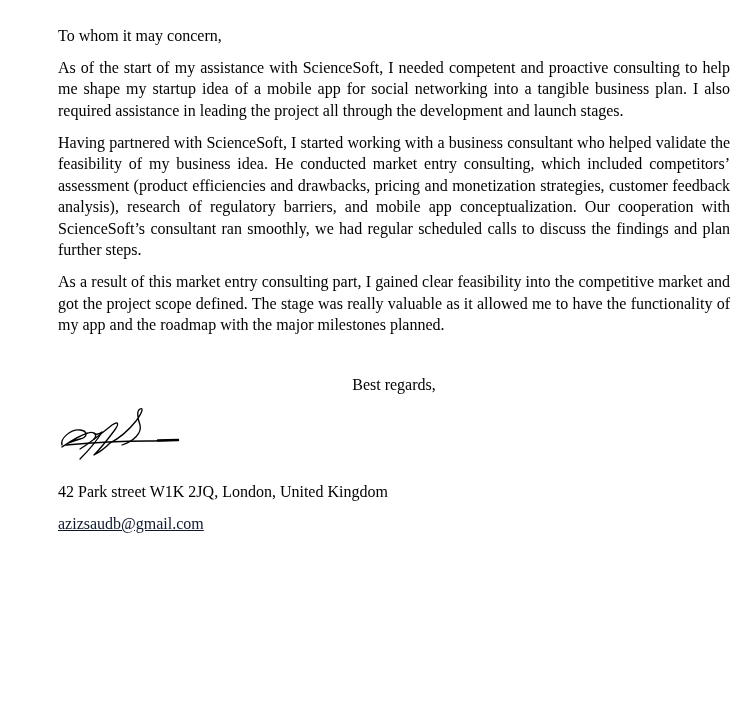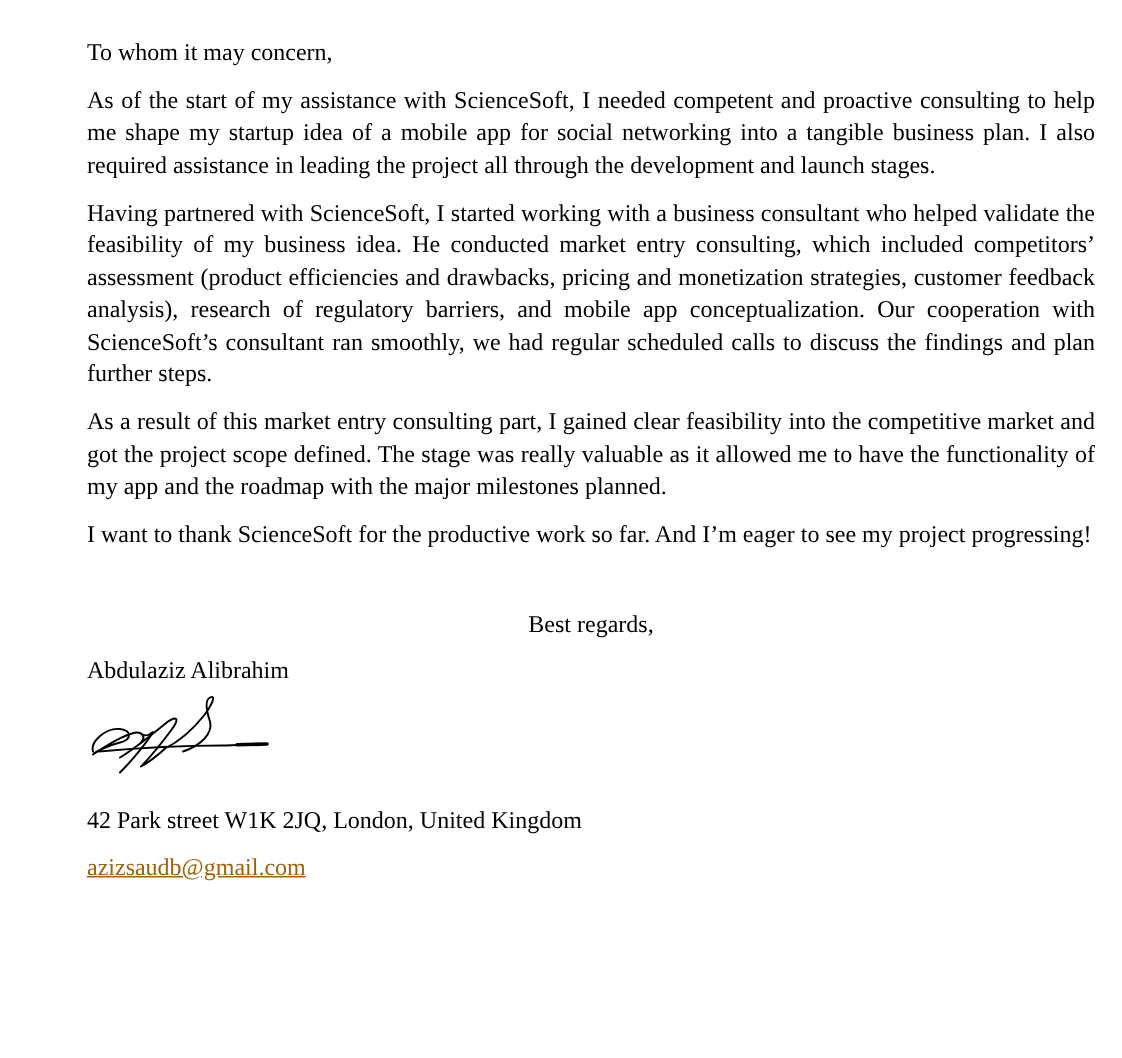--- a/index.html
+++ b/index.html
@@ -32,37 +32,35 @@
     .closing { margin-top: 38px; margin-bottom: 10px; text-align: center; }
     .name { text-align: left; }
     .signature {
       display: block;
       margin-top: 2px;
       width: 122px;
       height: 60px;
     }
     .address { margin-top: 16px; margin-bottom: 10px; text-align: left; font-family: Liberation Serif, serif; }
     .email a {
-      color: #a16207;
+      color: #0f172a;
       text-decoration: underline;
     }
   </style>
 </head>
 <body>
 
 <div class="page">
   <p class="greeting">To whom it may concern,</p>
 
   <p class="para">As of the start of my assistance with ScienceSoft, I needed competent and proactive consulting to help me shape my startup idea of a mobile app for social networking into a tangible business plan. I also required assistance in leading the project all through the development and launch stages.</p>
   <p class="para">Having partnered with ScienceSoft, I started working with a business consultant who helped validate the feasibility of my business idea. He conducted market entry consulting, which included competitors’ assessment (product efficiencies and drawbacks, pricing and monetization strategies, customer feedback analysis), research of regulatory barriers, and mobile app conceptualization. Our cooperation with ScienceSoft’s consultant ran smoothly, we had regular scheduled calls to discuss the findings and plan further steps.</p>
   <p class="para">As a result of this market entry consulting part, I gained clear feasibility into the competitive market and got the project scope defined. The stage was really valuable as it allowed me to have the functionality of my app and the roadmap with the major milestones planned.</p>
-  <p class="para">I want to thank ScienceSoft for the productive work so far. And I’m eager to see my project progressing!</p>
 
   <p class="closing">Best regards,</p>
-  <p class="name">Abdulaziz Alibrahim</p>
 
   <svg class="signature" viewBox="0 0 122 60" xmlns="http://www.w3.org/2000/svg">
     <g fill="none" stroke="#000" stroke-width="1.3" stroke-linecap="round" stroke-linejoin="round">
 
       <path d="M4 40 C 2 34, 12 24, 22 25 C 30 26, 30 32, 22 34 C 14 36, 6 40, 4 42 C 10 38, 22 30, 30 28 C 36 26, 40 30, 36 34"></path>
 
       <path d="M36 28 C 38 30, 40 30, 44 27 C 40 34, 30 46, 22 54"></path>
 
       <path d="M22 44 C 32 38, 44 28, 54 20 C 60 16, 62 18, 56 26 C 50 34, 42 44, 36 50 C 40 48, 48 42, 52 38"></path>
 

